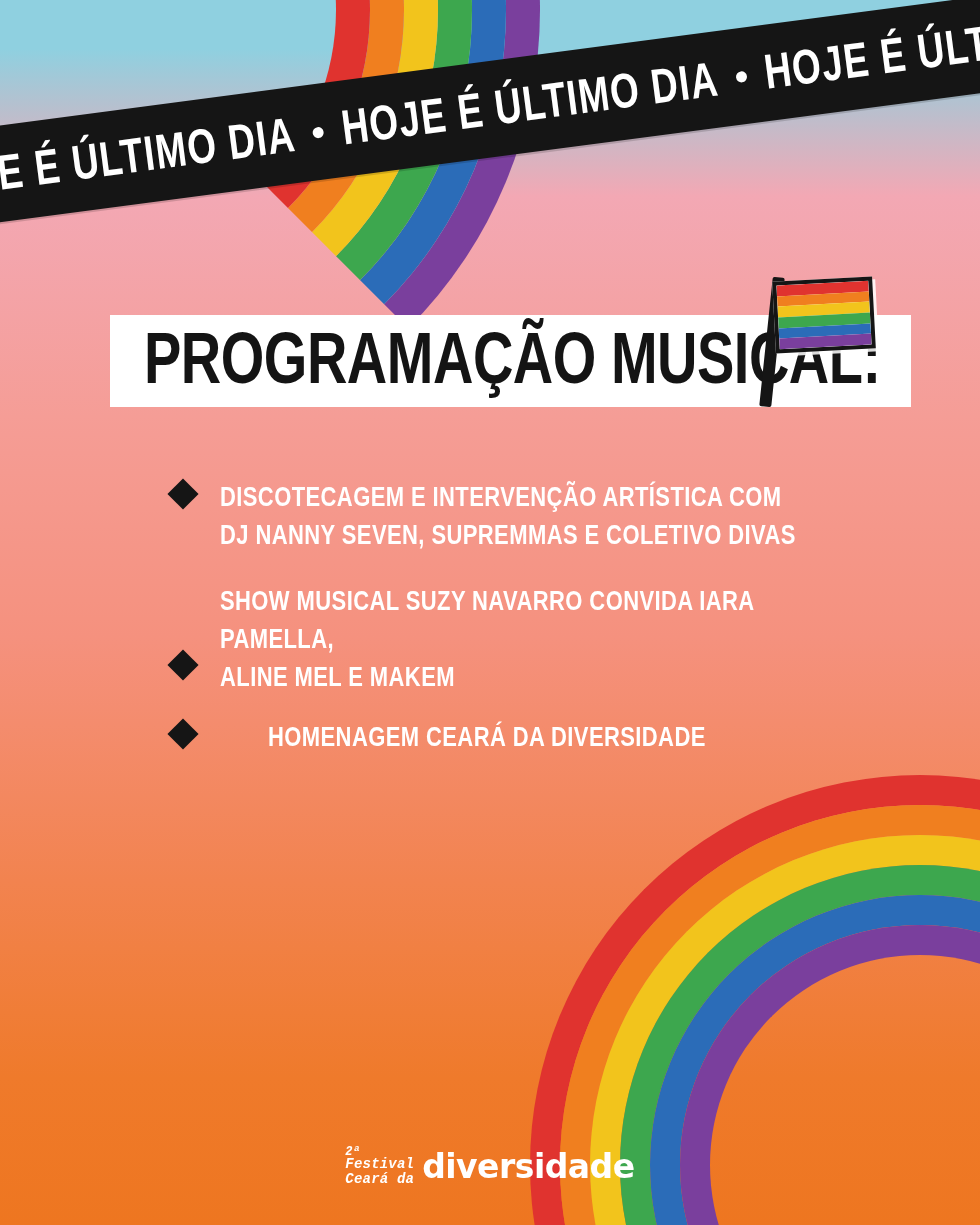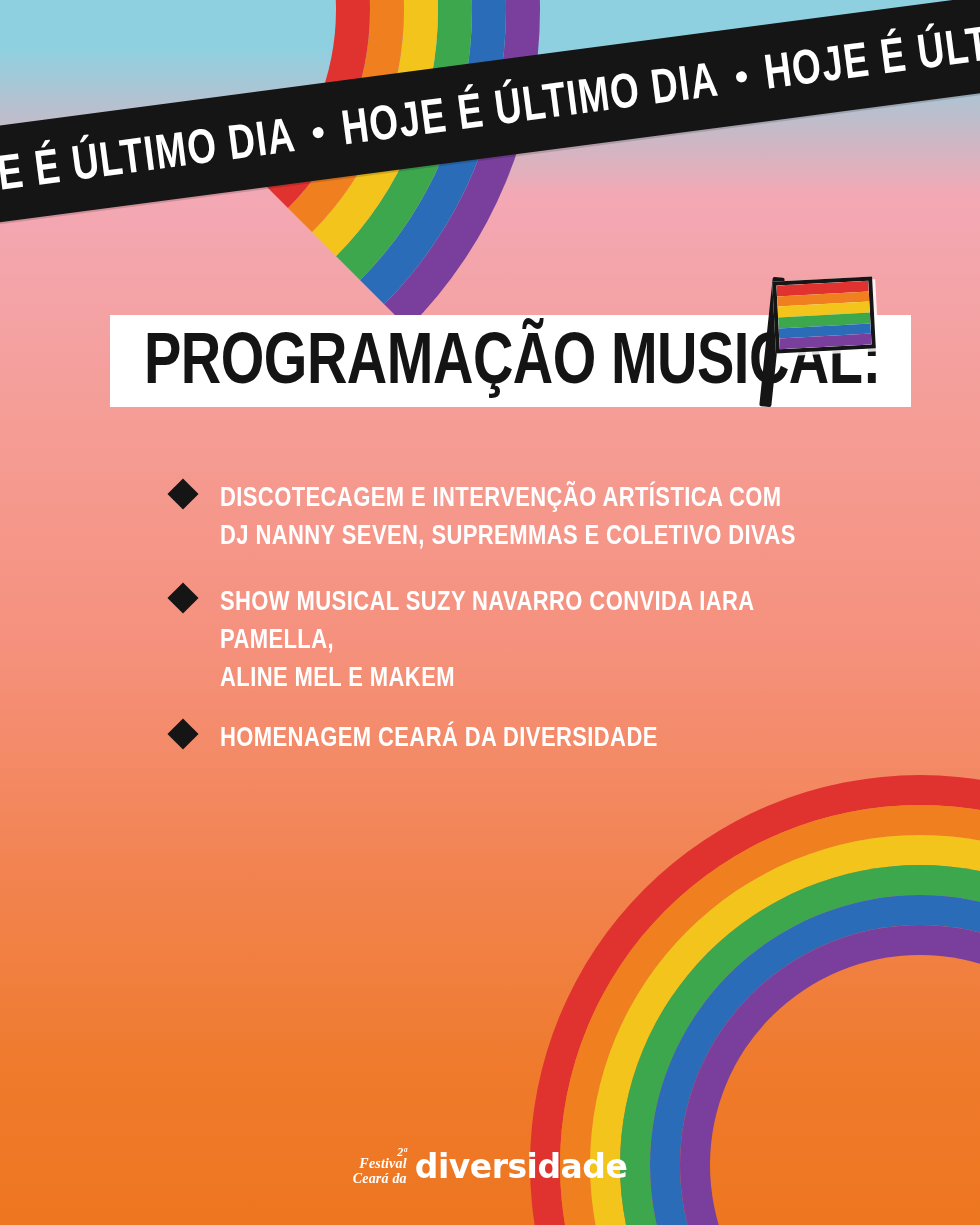--- a/index.html
+++ b/index.html
@@ -189,24 +189,24 @@
     left: 0;
     right: 0;
     bottom: 38px;
     display: flex;
     justify-content: center;
     align-items: center;
     z-index: 7;
   }
   .logo-left {
     color: #fff;
-    text-align: right;
+    text-align: left;
     line-height: 1.06;
     margin-right: 8px;
-    font-family: Liberation Serif, serif;
+    font-family: Liberation Mono, monospace;
     font-weight: bold;
     font-style: italic;
     font-size: 14px;
     letter-spacing: 0.2px;
   }
   .logo-left .num { font-size: 12px; display: block; margin-bottom: -1px;}
   .logo-word {
     color: #fff;
     font-family: "DejaVu Sans", sans-serif;
     font-weight: bold;
@@ -265,26 +265,26 @@
       </div>
     </div>
   </div>
 
   <div class="list">
     <div class="item" style="margin-bottom:42px;">
       <span class="bullet"></span>
       <span class="item-text">DISCOTECAGEM E INTERVENÇÃO ARTÍSTICA COM
 DJ NANNY SEVEN, SUPREMMAS E COLETIVO DIVAS</span>
     </div>
-    <div class="item" style="margin-bottom:42px;">
+    <div class="item" style="margin-bottom:42px;align-items:flex-end;">
       <span class="bullet"></span>
       <span class="item-text">SHOW MUSICAL SUZY NAVARRO CONVIDA IARA PAMELLA,
 ALINE MEL E MAKEM</span>
     </div>
-    <div class="item" style="margin-bottom:12px;">
+    <div class="item" style="margin-bottom:12px;gap:48px;">
       <span class="bullet"></span>
       <span class="item-text">HOMENAGEM CEARÁ DA DIVERSIDADE</span>
     </div>
   </div>
 
   <div class="footer">
     <div class="logo-left">
       <span class="num">2ª</span>
       <span>Festival</span><br>
       <span>Ceará da</span>

